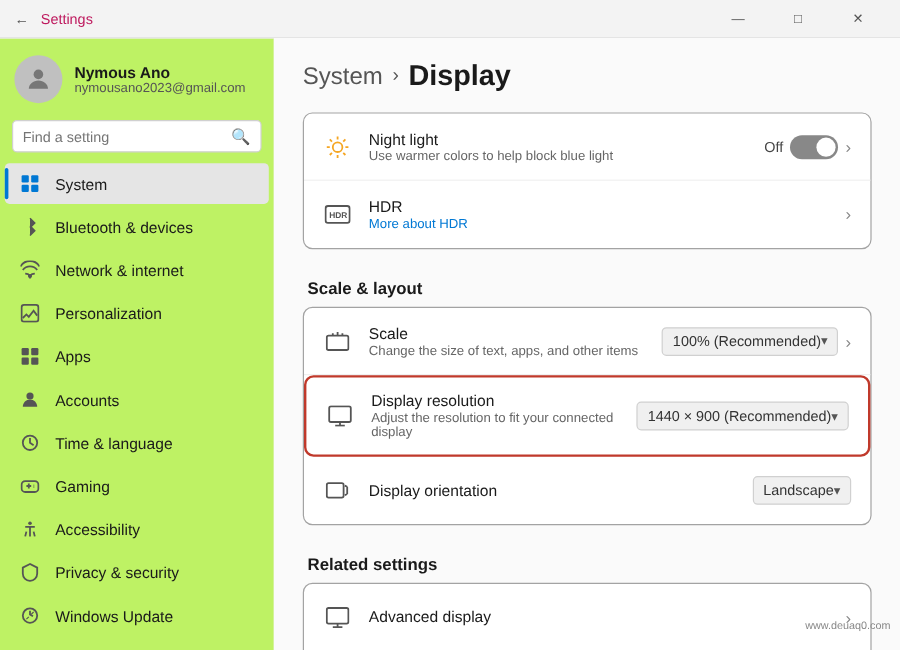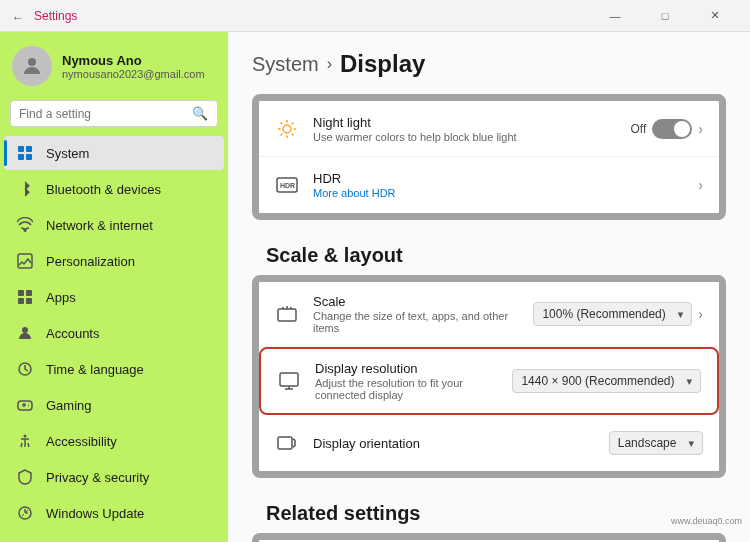--- a/index.html
+++ b/index.html
@@ -155,21 +155,21 @@
     }
     .breadcrumb-system { font-size: 20px; color: #555; font-weight: 400; }
     .breadcrumb-arrow { font-size: 16px; color: #555; }
     .breadcrumb-page { font-size: 24px; font-weight: 700; color: #1a1a1a; }
 
     
     .setting-card {
       background: white;
       border-radius: 8px;
       margin-bottom: 24px;
-      border: 7px solid #a3a3a3;
+      border: 1px solid #a3a3a3;
     }
     .setting-row {
       display: flex;
       align-items: center;
       padding: 12px 16px;
       gap: 14px;
       border-bottom: 1px solid #f0f0f0;
       min-height: 56px;
     }
     .setting-row:last-child { border-bottom: none; }
@@ -198,37 +198,37 @@
       border-radius: 50%;
       position: absolute;
       top: 2px;
       right: 2px;
     }
 
     
     .dropdown {
       display: flex;
       align-items: center;
-      gap: 12px;
+      gap: 0;
       background: #f0f0f0;
       border: 1px solid #d0d0d0;
       border-radius: 4px;
       padding: 4px 8px;
       font-size: 12px;
       color: #333;
       cursor: pointer;
     }
     .dropdown-arrow { font-size: 11px; color: #555; }
 
     
     .section-header {
-      font-size: 20px;
+      font-size: 14px;
       font-weight: 600;
       color: #1a1a1a;
-      margin: 16px 0 8px 14px;
+      margin: 16px 0 8px 4px;
     }
 
     
     .highlighted-card {
       border: 2px solid #c0392b !important;
       border-radius: 8px;
     }
 
     
     .watermark {

